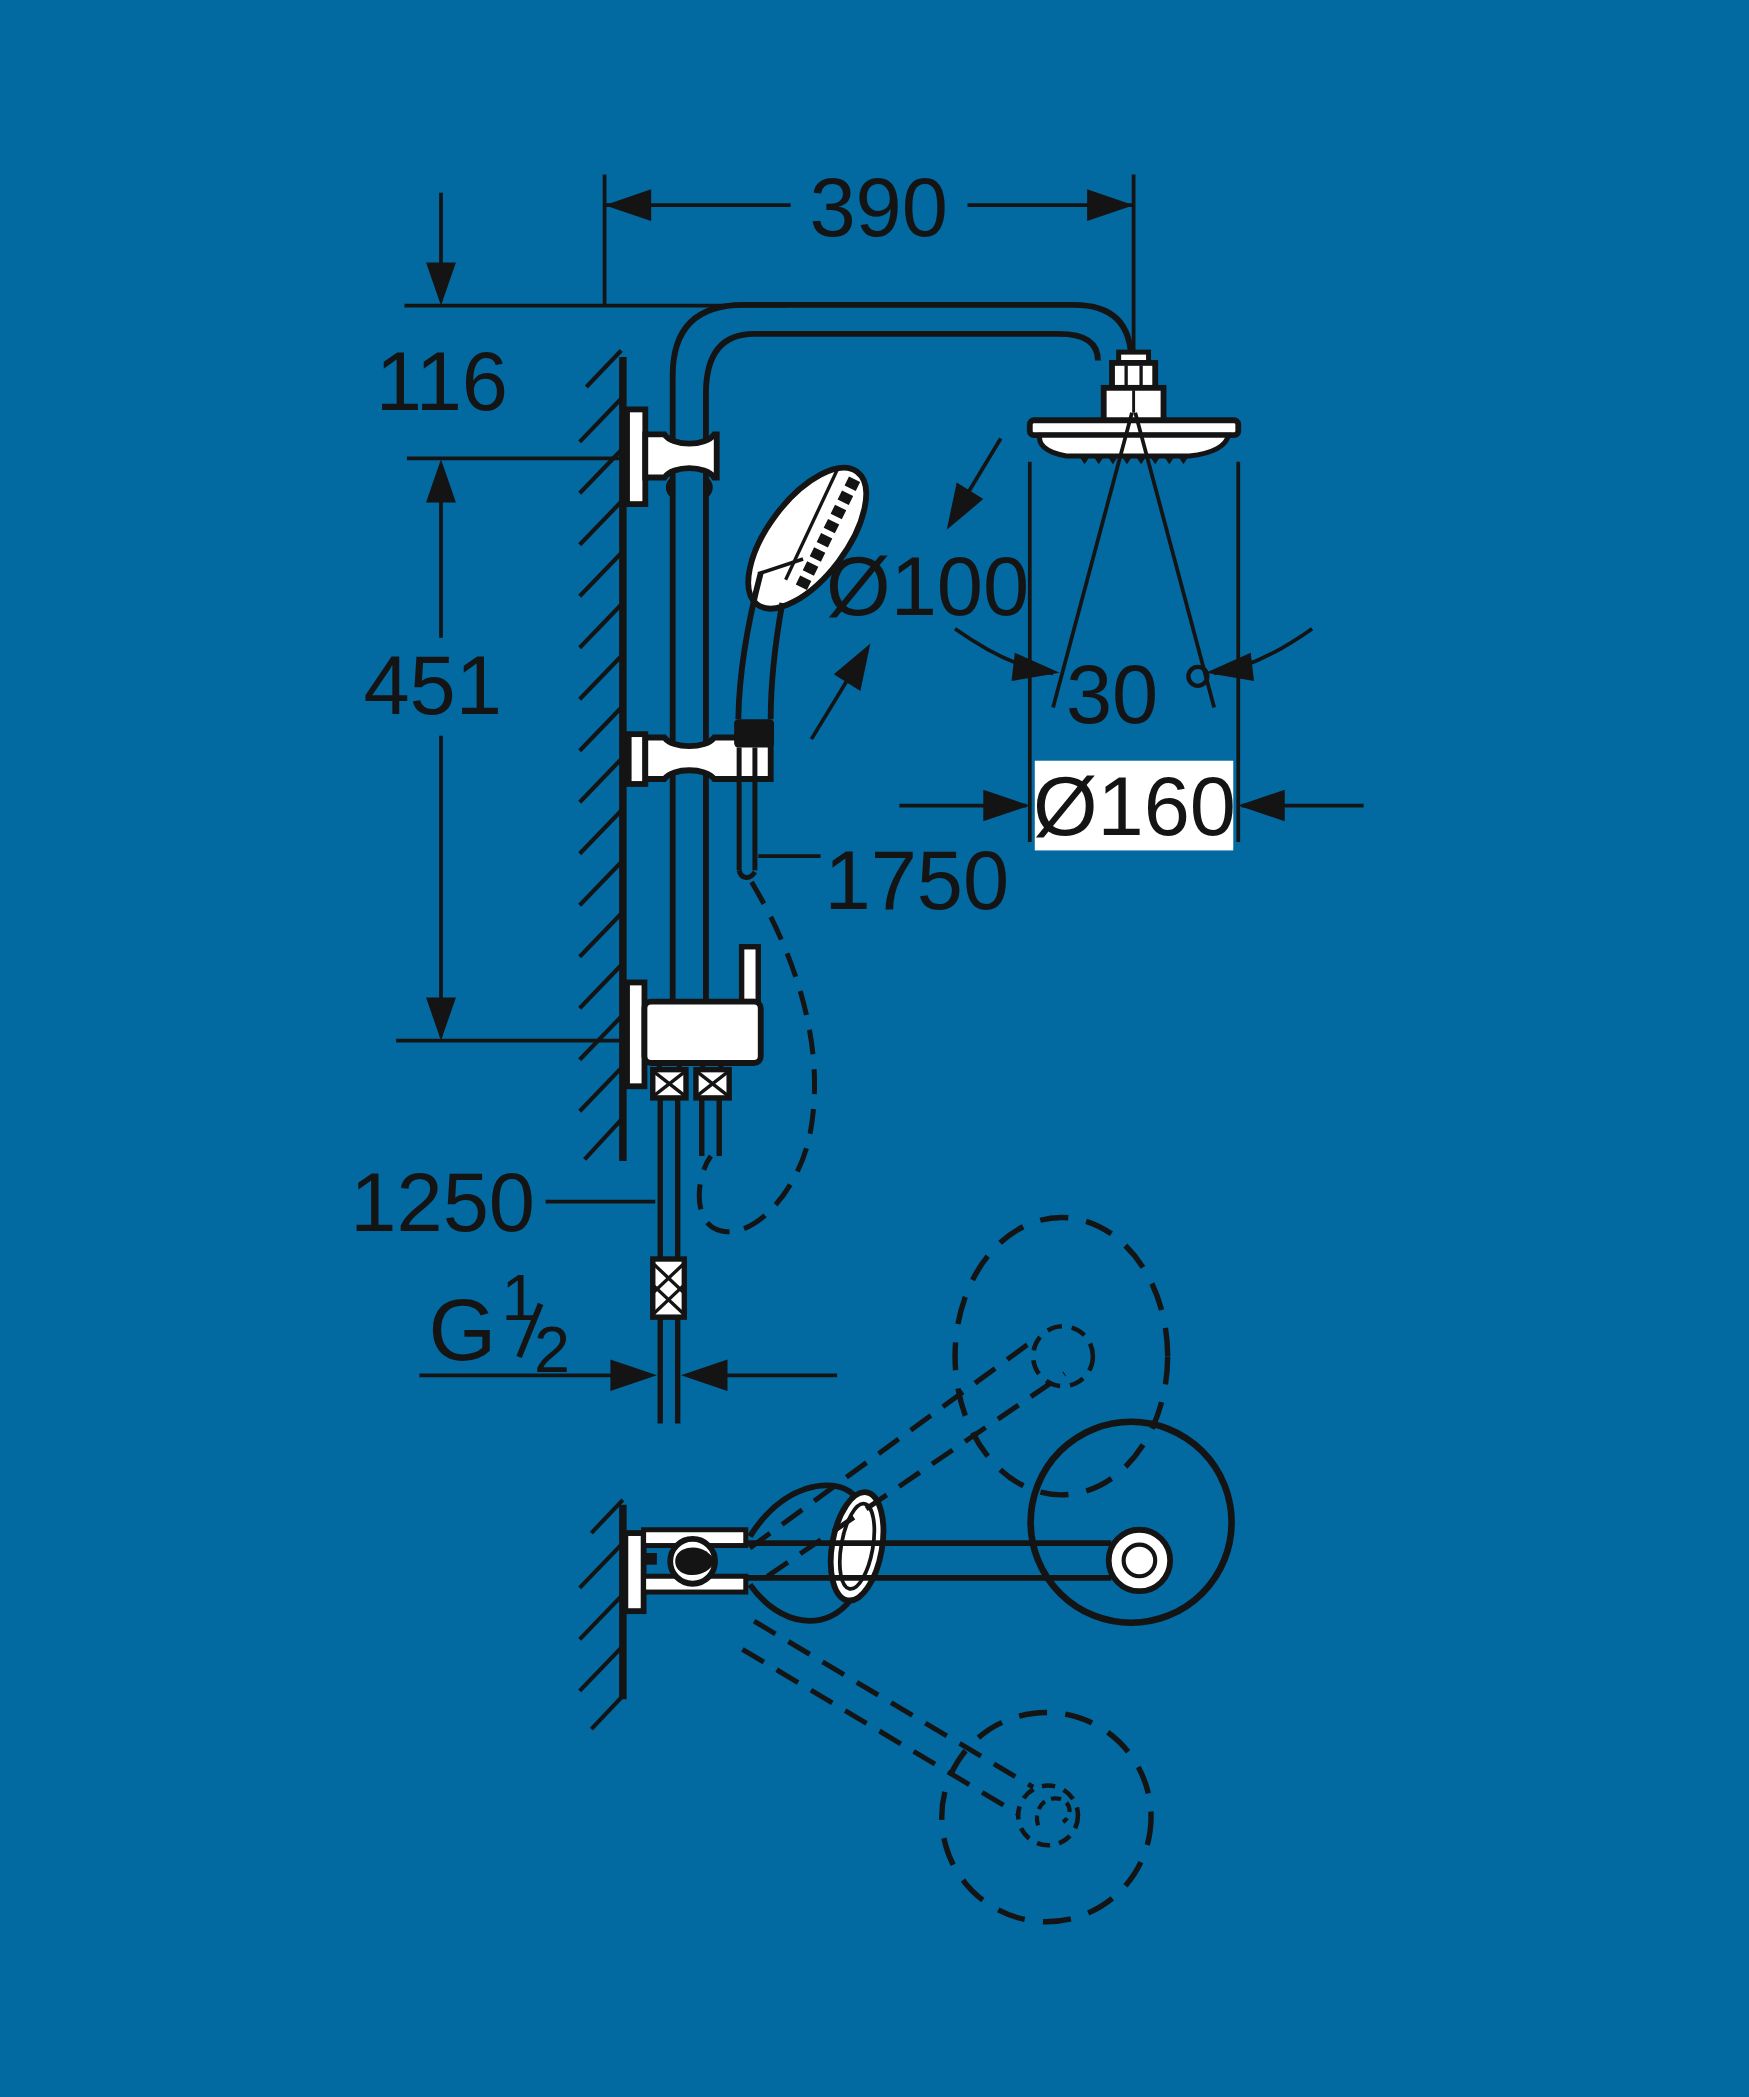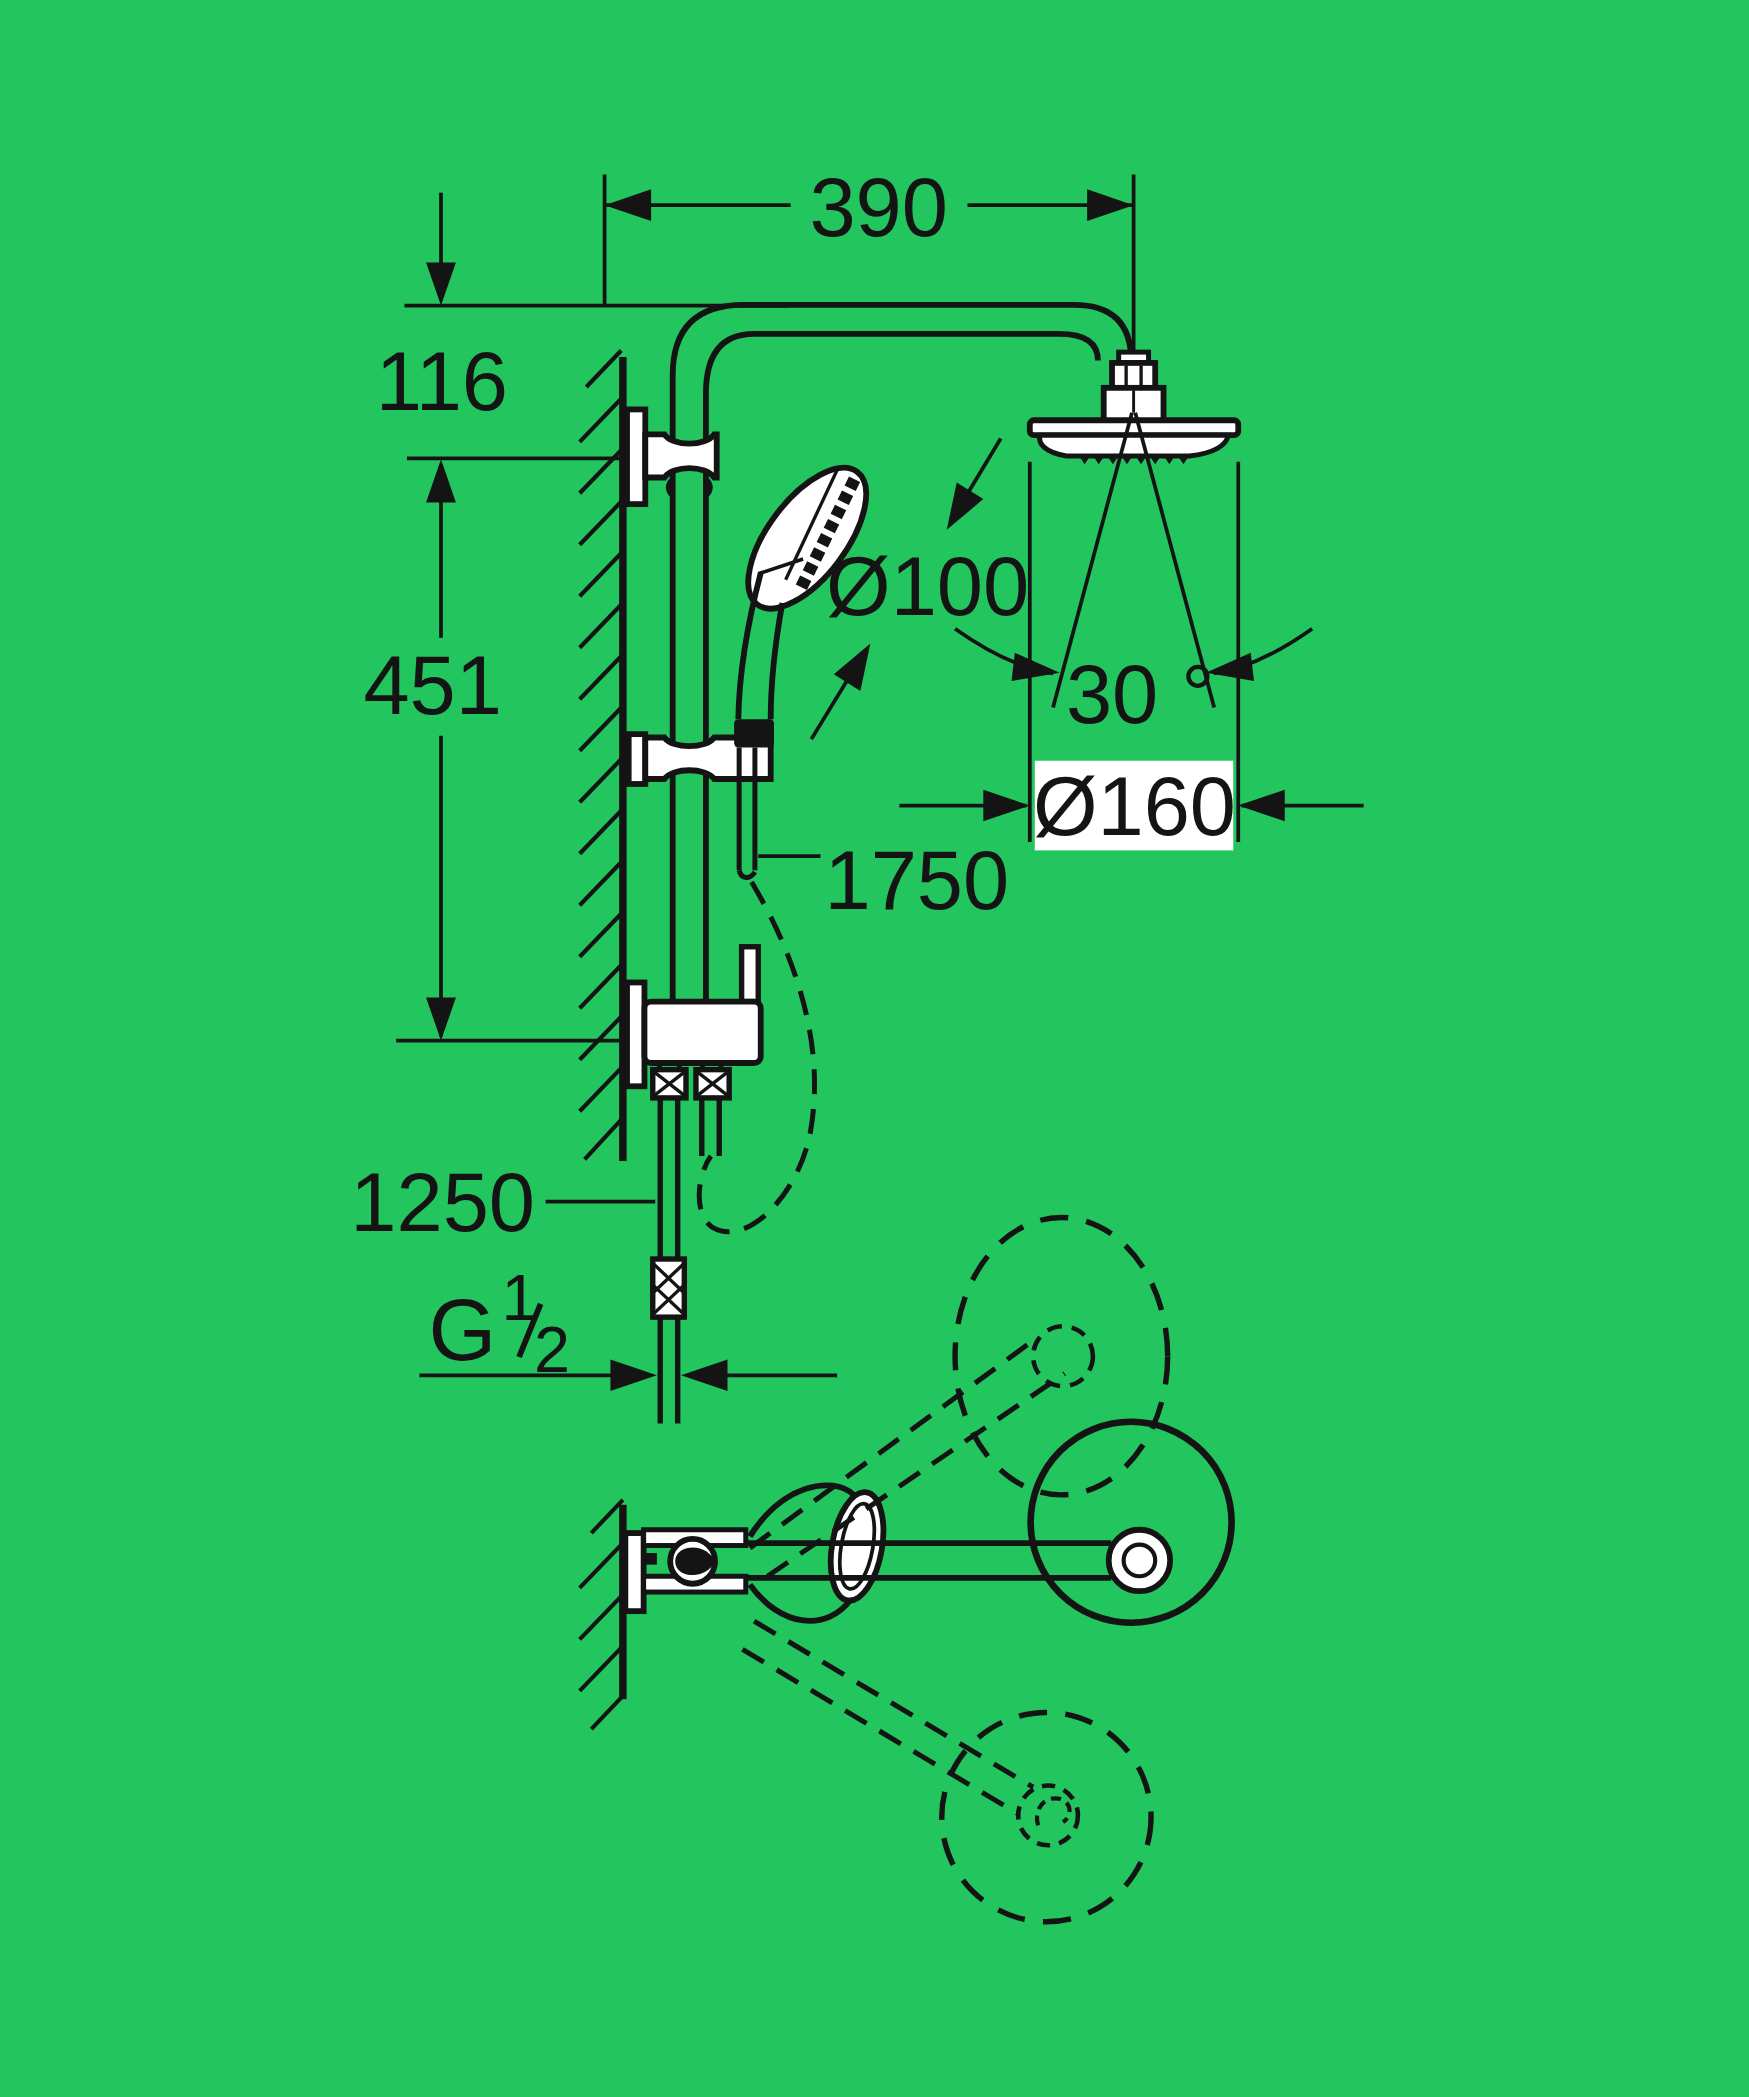--- a/index.html
+++ b/index.html
@@ -1,16 +1,16 @@
 <!DOCTYPE html>
 <html style="font-size:13.3px"><head>
 <meta charset="utf-8">
 <style>
   html,body{margin:0;padding:0;background:#ffffff;}
-  .page{width:100%;max-width:1749px;margin:0 auto;background:#22c55e;}
+  .page{width:100%;max-width:1749px;margin:0 auto;background:#0369a1;}
   svg{display:block;width:100%;height:auto;}
   svg text{font-family:"Liberation Sans", sans-serif;fill:#141414;}
   .ln{stroke:#141414;fill:none;}
   .fillshape{fill:#ffffff;stroke:#141414;}
   .blk{fill:#141414;stroke:none;}
   .dim{stroke:#141414;stroke-width:4.5;fill:none;}
   .thick{stroke-width:7;}
   .wall{stroke-width:9;}
 </style>
 </head>

